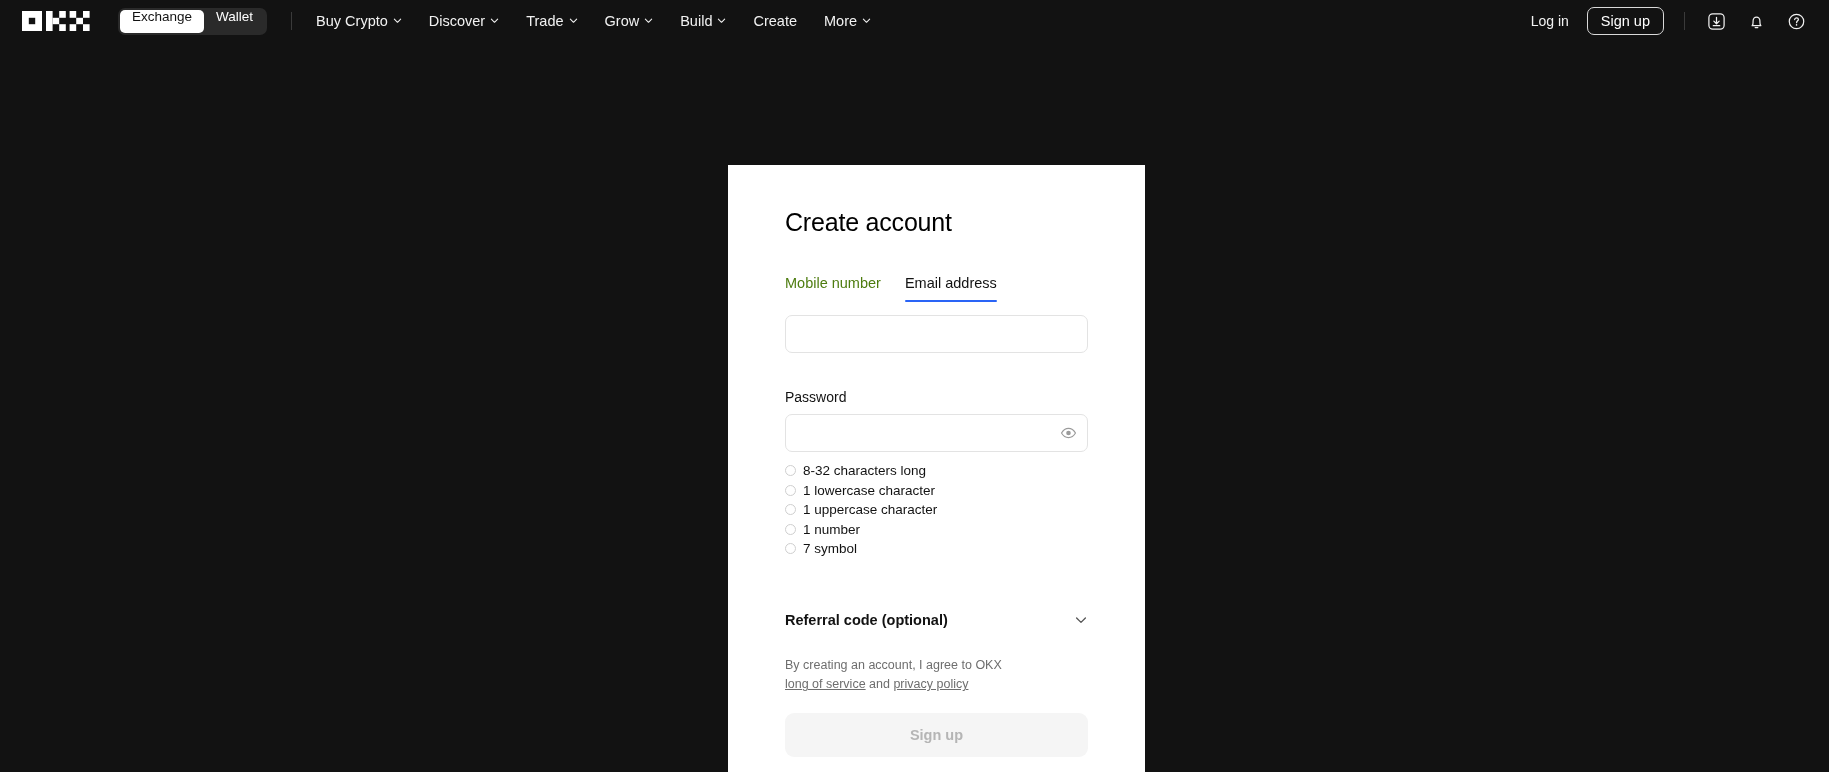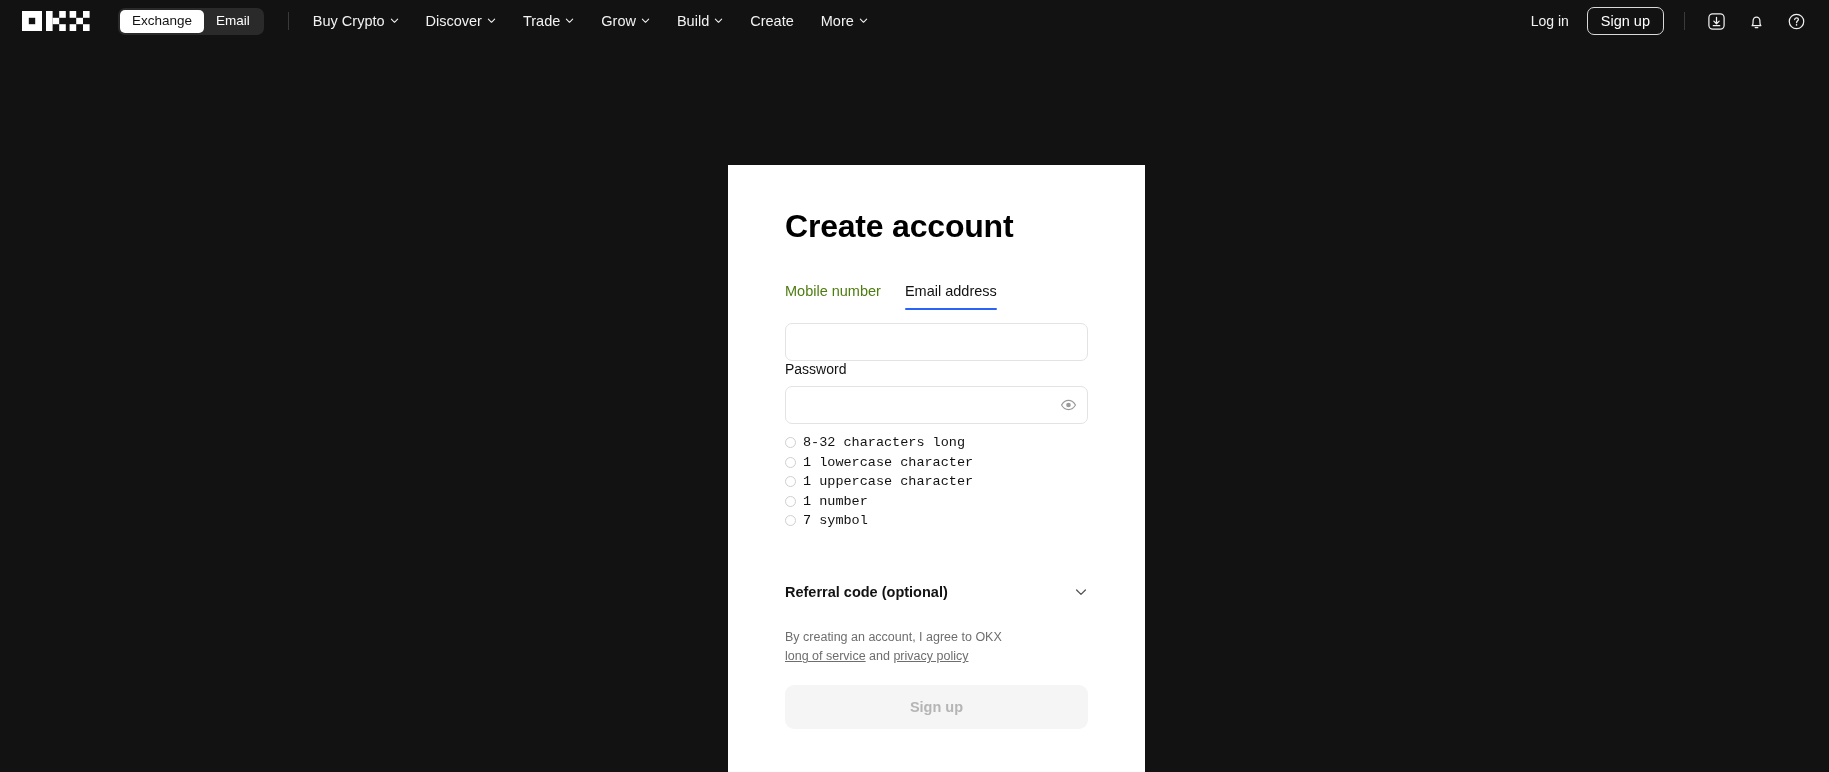--- a/index.html
+++ b/index.html
@@ -42,21 +42,20 @@
     padding: 2px;
     height: 27px;
     flex: none;
   }
   .seg-item {
     font-size: 13.5px;
     line-height: 1;
     padding: 0 12px;
     height: 23px;
     display: flex;
-    align-items: center;
     border-radius: 5px;
     color: #ffffff;
     cursor: pointer;
     white-space: nowrap;
   }
   .seg-item.active {
     background: #ffffff;
     color: #121212;
     font-weight: 500;
   }
@@ -146,22 +145,22 @@
     position: absolute;
     left: 728px;
     top: 123px;
     width: 417px;
     min-height: 607px;
     background: #ffffff;
     padding: 43px 57px 0 57px;
   }
 
   .card-title {
-    font-size: 32px;
-    font-weight: 700;
+    font-size: 25px;
+    font-weight: 400;
     color: #000000;
     letter-spacing: -0.2px;
     margin-bottom: 38px;
   }
 
   
   .tabs {
     display: flex;
     gap: 24px;
     margin-bottom: 13px;
@@ -215,35 +214,34 @@
     justify-content: center;
   }
   .eye-btn svg { display: block; }
 
   .label {
     font-size: 14px;
     color: #121212;
     margin-bottom: 9px;
   }
 
-  .pw-section { }
+  .pw-section { margin-top: 36px; }
 
   .reqs {
     margin-top: 11px;
     display: flex;
     flex-direction: column;
     gap: 4.5px;
   }
   .req {
     display: flex;
     align-items: center;
     gap: 7px;
     font-size: 13.5px;
     color: #121212;
-    font-family: Liberation Mono, monospace;
   }
   .req-dot {
     width: 11px;
     height: 11px;
     border: 1px solid #cfcfcf;
     border-radius: 50%;
     flex: none;
     background: #fff;
   }
 
@@ -320,21 +318,21 @@
         <rect x="61" y="13.2" width="6.6" height="6.8"></rect>
       </g>
     </svg>
   </span>
 
   <div class="seg-toggle">
     <div class="seg-item active">
       <span>Exchange</span>
     </div>
     <div class="seg-item">
-      <span>Email</span>
+      <span>Wallet</span>
     </div>
   </div>
 
   <div class="nav-divider"></div>
 
   <div class="nav-links">
 
     <div class="nav-link">
       <span>Buy Crypto</span>
       <span class="chev">

